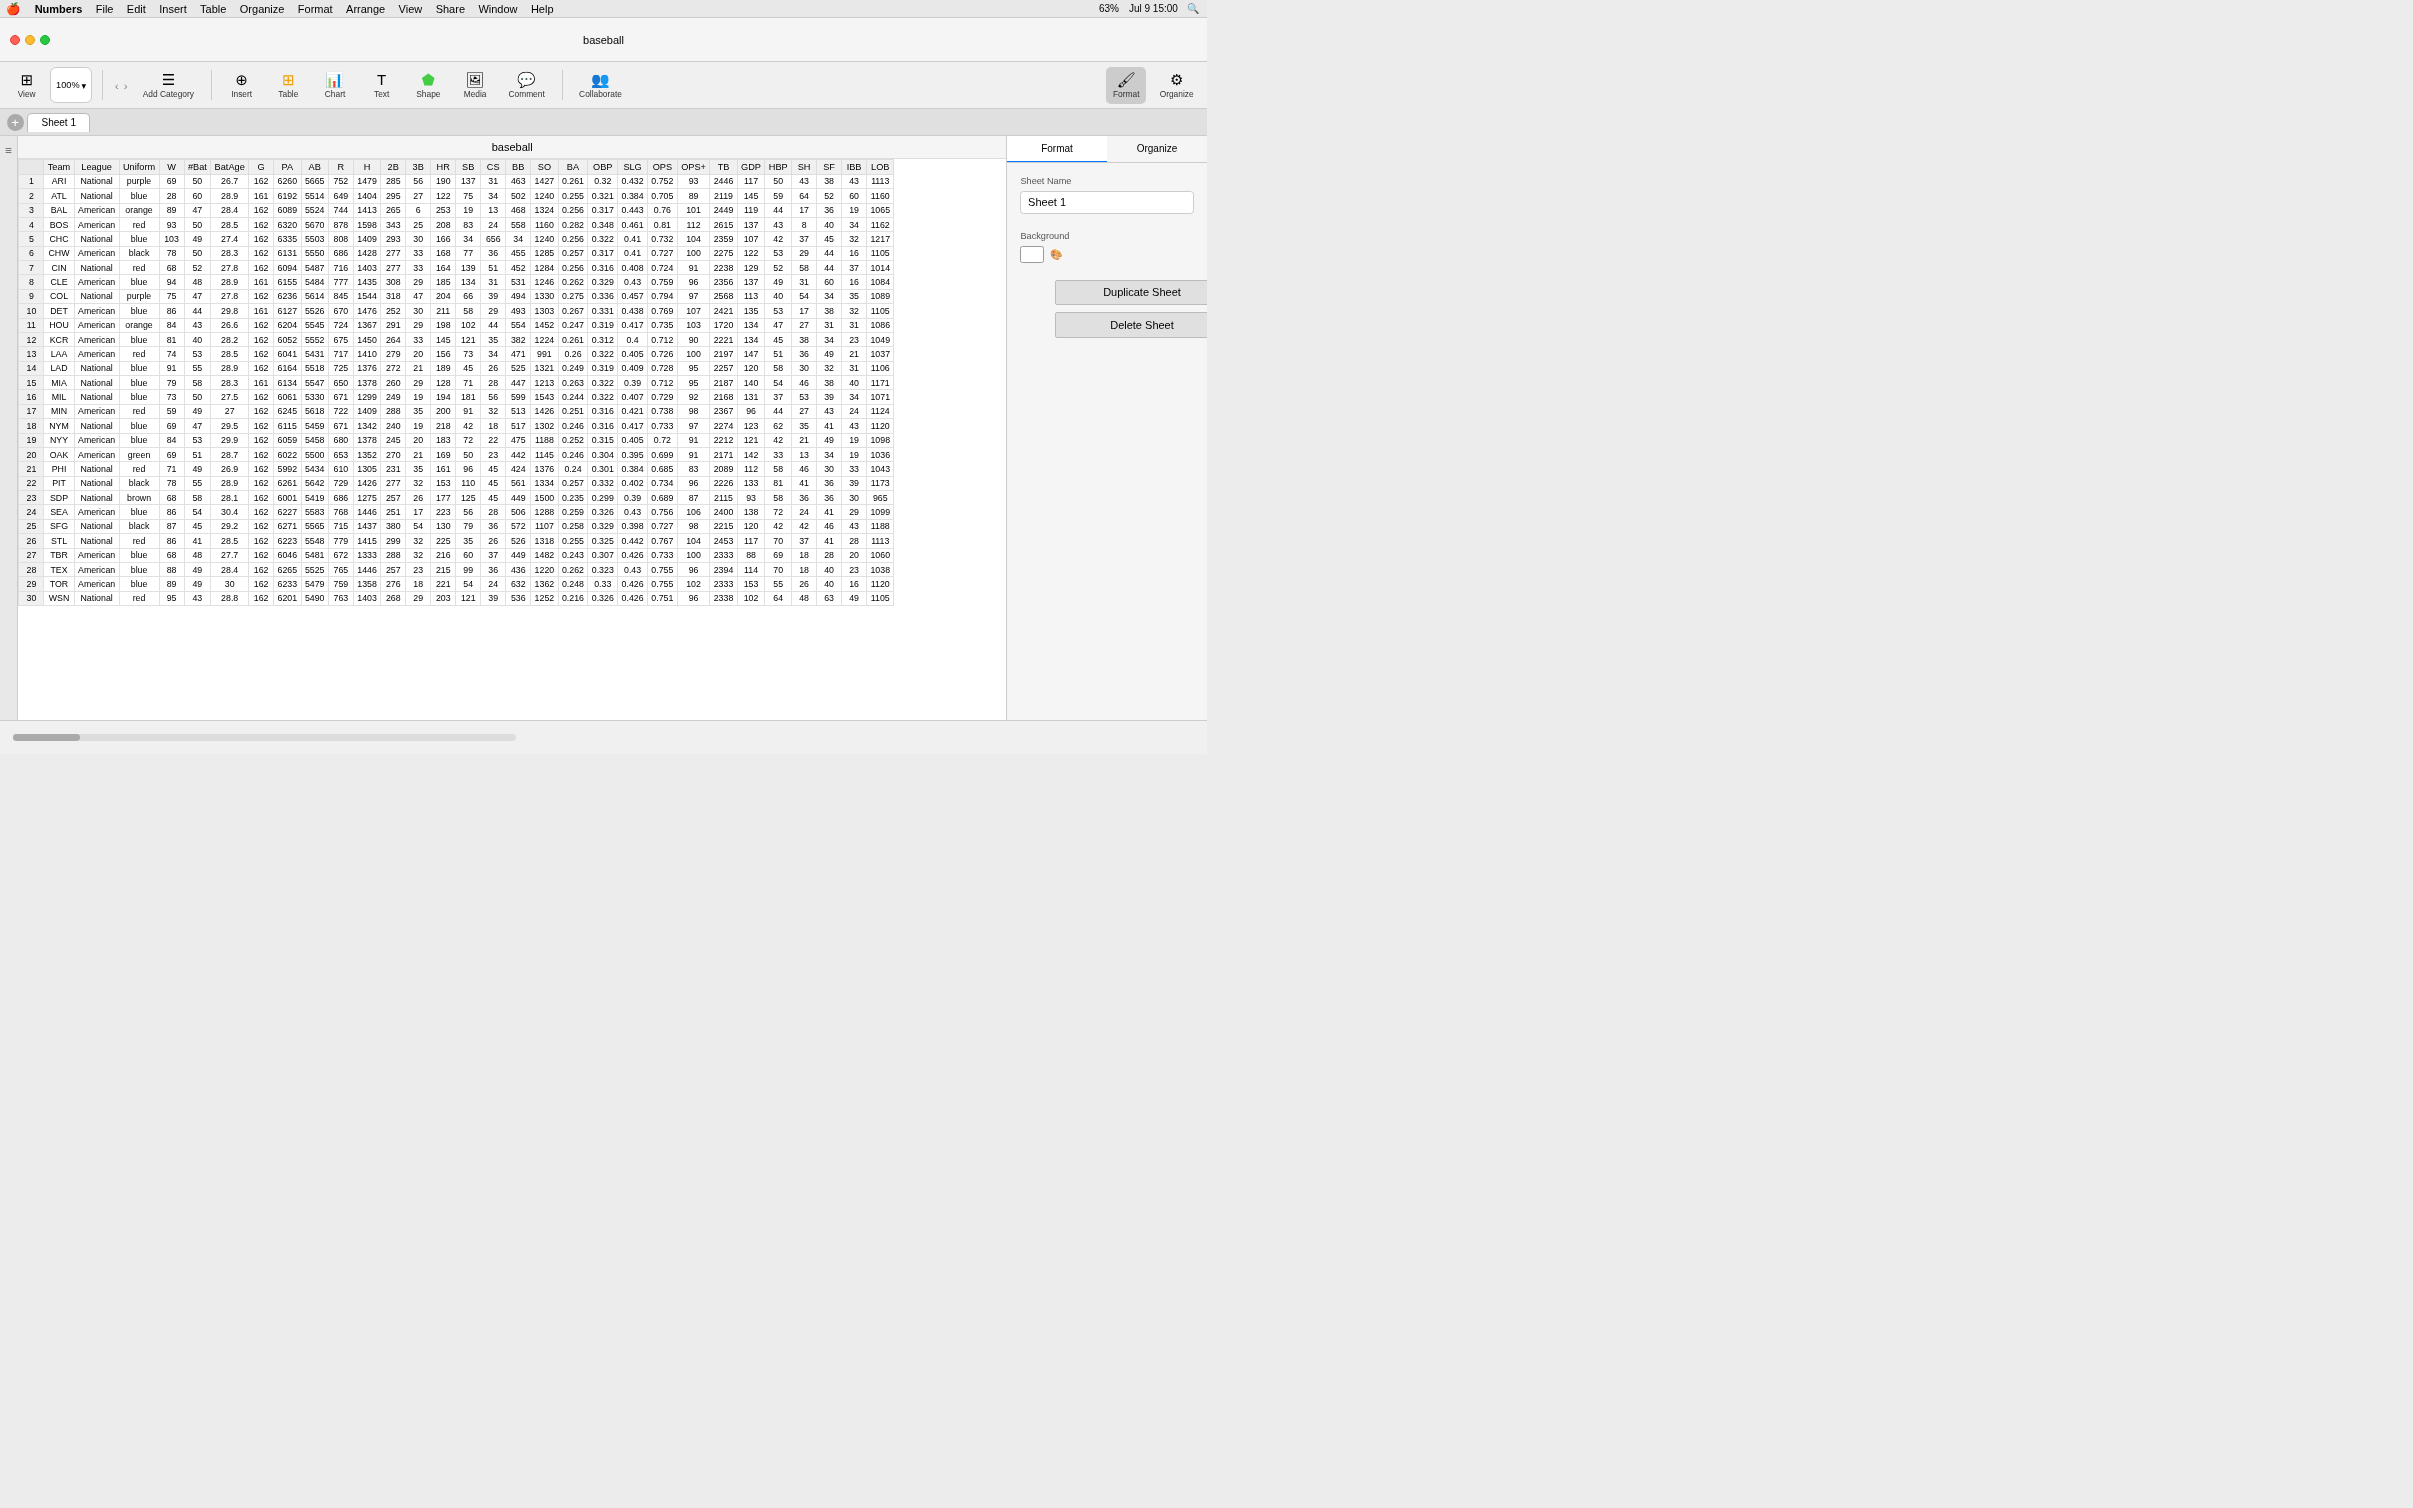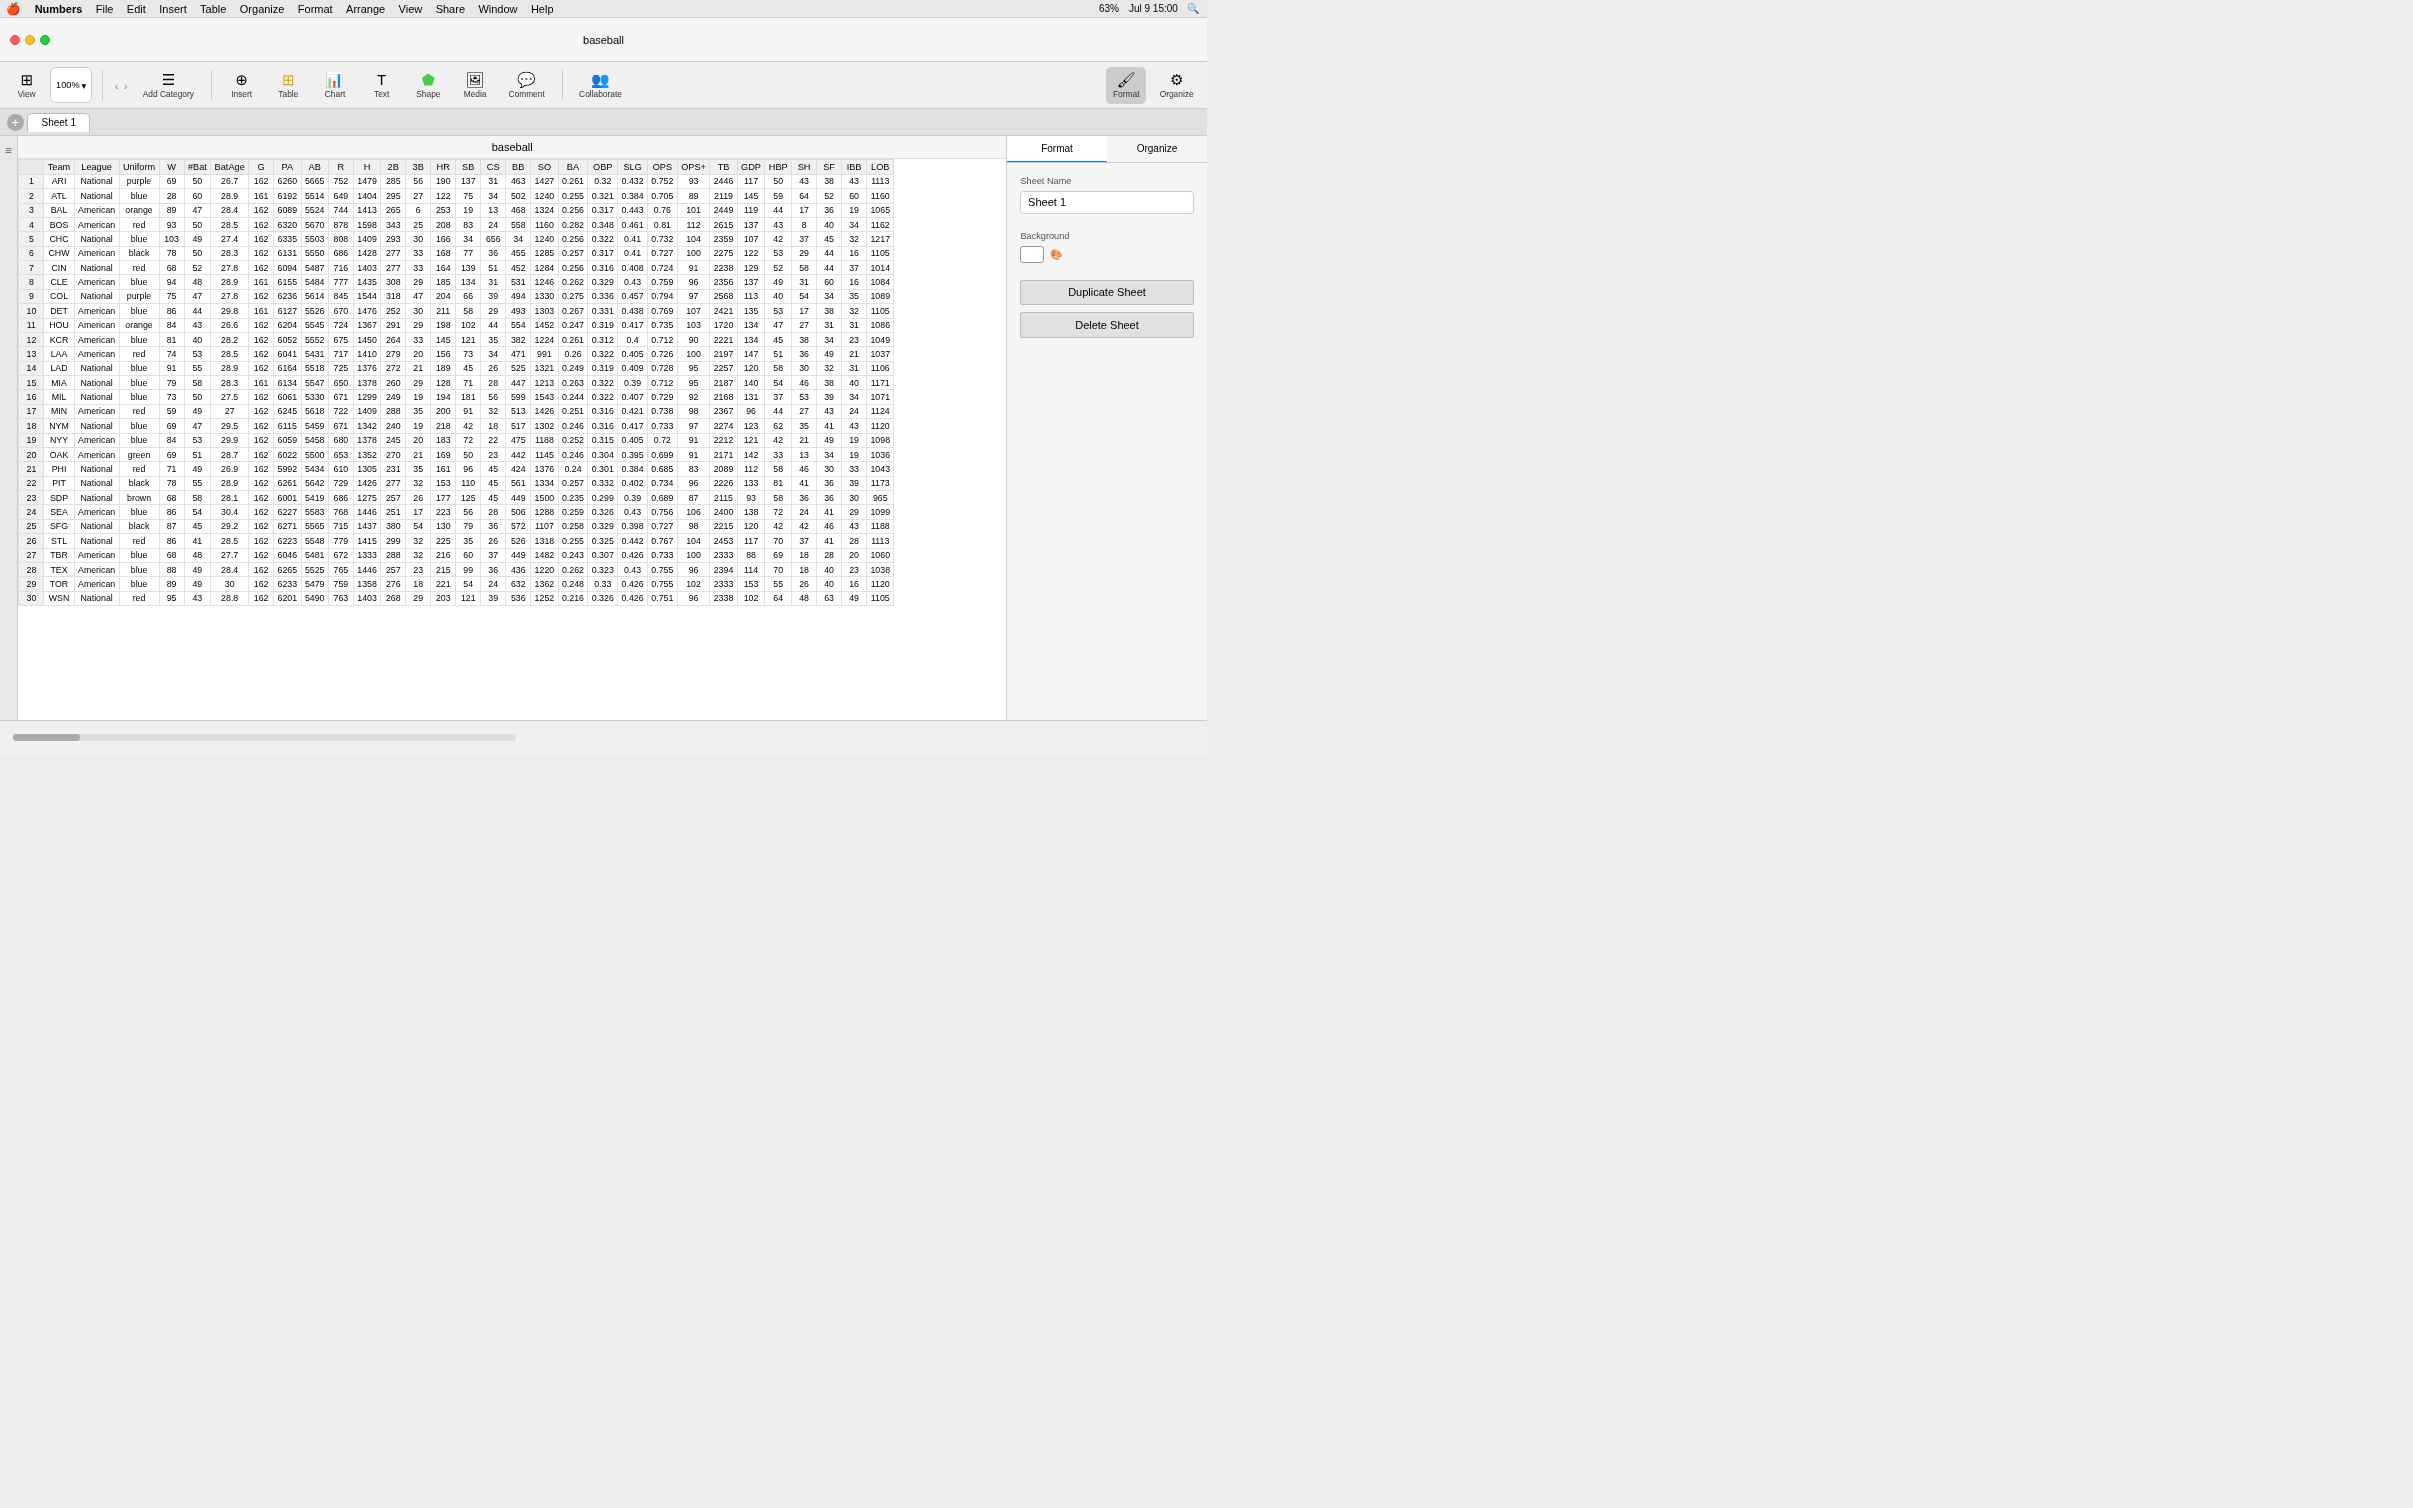--- a/index.html
+++ b/index.html
@@ -55,21 +55,21 @@
 
     
     .right-panel { width: 201px; background: #f5f5f5; border-left: 0.8px solid #ccc; display: flex; flex-direction: column; }
     .right-panel-tabs { display: flex; border-bottom: 0.8px solid #ccc; }
     .rp-tab { flex: 1; text-align: center; padding: 6.7px 3.4px; font-size: 10px; cursor: pointer; }
     .rp-tab.active { background: #fff; border-bottom: 1.7px solid #007aff; font-weight: 500; }
     .rp-content { padding: 13.4px; flex: 1; }
     .rp-label { font-size: 9.2px; color: #555; margin-bottom: 5px; font-weight: 500; }
     .rp-input { width: 100%; border: 0.8px solid #ccc; border-radius: 3.4px; padding: 4.2px 6.7px; font-size: 11px; background: white; }
     .rp-section { margin-bottom: 17px; }
-    .rp-btn { width: 100%; background: #e0e0e0; border: 0.8px solid #bbb; border-radius: 2px; padding: 5.9px; font-size: 11px; cursor: pointer; text-align: center; margin-bottom: 6.7px; }
+    .rp-btn { width: 100%; background: #e0e0e0; border: 0.8px solid #bbb; border-radius: 2px; padding: 5.9px; font-size: 11px; cursor: pointer; text-align: center; margin-bottom: 6.7px; margin-left: 35px; }
     .bg-swatch { display: flex; align-items: center; gap: 6.7px; }
     .color-box { width: 23.5px; height: 17px; border: 0.8px solid #999; border-radius: 2.5px; background: white; }
 
     
     .left-sidebar { width: 18.4px; background: #e8e8e8; border-right: 0.8px solid #ccc; display: flex; flex-direction: column; align-items: center; padding-top: 6.7px; }
     .sidebar-hamburger { font-size: 11.7px; cursor: pointer; color: #555; }
 
     
     .statusbar { height: 34px; background: #f0f0f0; border-top: 0.8px solid #ccc; display: flex; align-items: center; padding: 0 13.4px; }
     .statusbar-scroll { flex: 1; display: flex; align-items: center; }

